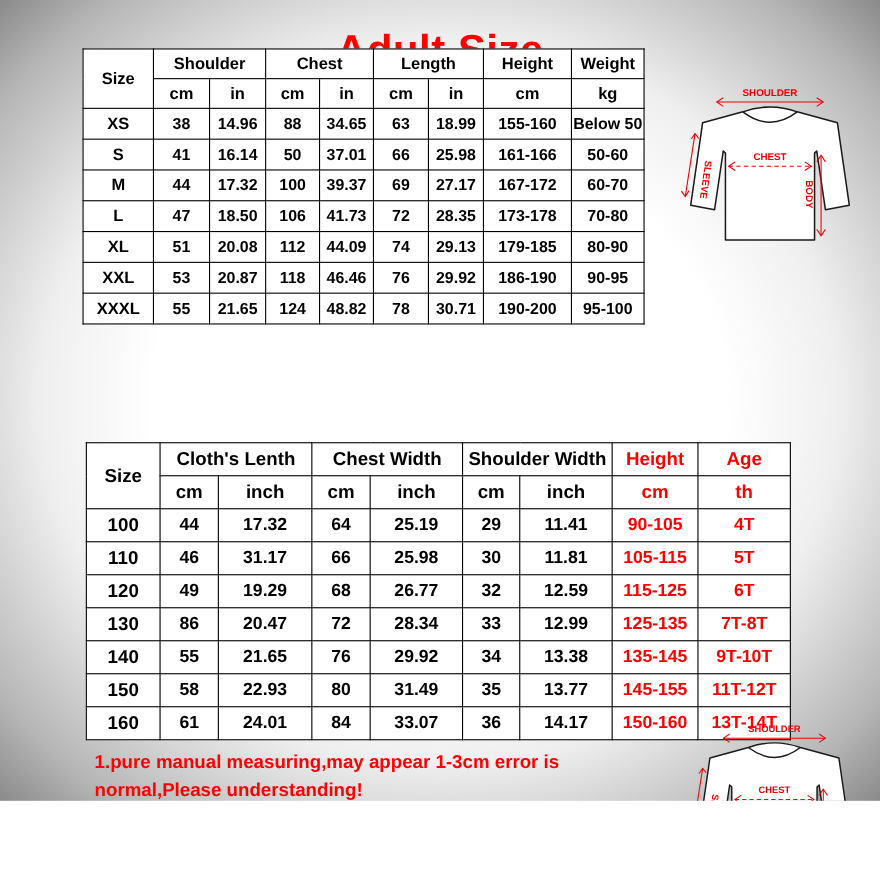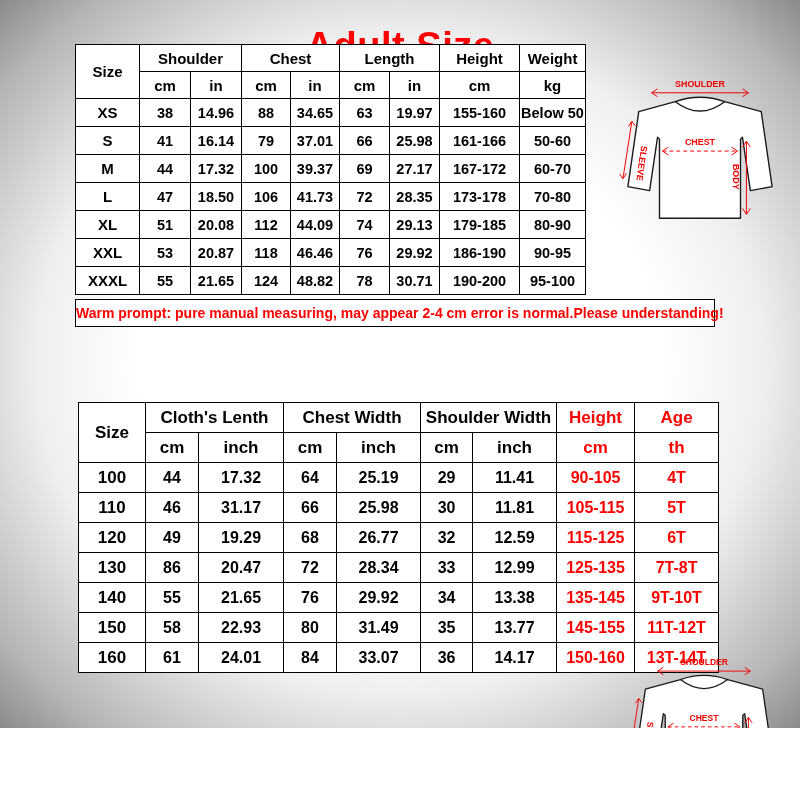--- a/index.html
+++ b/index.html
@@ -100,29 +100,29 @@
       </tr>
     </thead>
     <tbody>
         <tr>
           <th>XS</th>
           <td>38</td>
           <td>14.96</td>
           <td>88</td>
           <td>34.65</td>
           <td>63</td>
-          <td>19.97</td>
+          <td>18.99</td>
           <td>155-160</td>
           <td>Below 50</td>
         </tr>
         <tr>
           <th>S</th>
           <td>41</td>
           <td>16.14</td>
-          <td>79</td>
+          <td>50</td>
           <td>37.01</td>
           <td>66</td>
           <td>25.98</td>
           <td>161-166</td>
           <td>50-60</td>
         </tr>
         <tr>
           <th>M</th>
           <td>44</td>
           <td>17.32</td>
@@ -202,21 +202,20 @@
       <polyline points="13.5,99 17,104 20.5,98.5" class="arr"></polyline>
     </g>
     <text x="128" y="102" class="lbl" text-anchor="middle" transform="rotate(90 128 102)">BODY</text>
     <g>
       <line x1="142" y1="66" x2="142" y2="140" class="arr"></line>
       <polyline points="138,72 142,66 146,72" class="arr"></polyline>
       <polyline points="138,134 142,140 146,134" class="arr"></polyline>
     </g>
   </svg>
 
-  <div class="warning">Warm prompt: pure manual measuring, may appear 2-4 cm error is normal.Please understanding!</div>
 
 
   <table class="size-table child-table">
     <colgroup>
       <col style="width:67px">
         <col style="width:53px">
         <col style="width:85px">
       <col style="width:53px">
         <col style="width:84px">
         <col style="width:52px">
@@ -319,20 +318,21 @@
           <td>33.07</td>
           <td>36</td>
           <td>14.17</td>
           <td class="red">150-160</td>
           <td class="red">13T-14T</td>
         </tr>
       </tbody>
   </table>
 
   <div class="notes">
+    <p class="note-line">1.pure manual measuring,may appear 1-3cm error is normal,Please understanding!</p>
   </div>
 
   <svg class="shirt shirt-child" viewBox="0 0 190 165" width="180" height="156">
     <path class="outline" d="M70,26 L33,36 L22,112 L44,116 L52,62 L54,64 L54,144 L136,144 L136,64 L138,62 L146,116 L168,112 L157,36 L120,26 Q95,17 70,26 Z"></path>
     <path d="M70,26 Q95,45 120,26" fill="none" stroke="#1a1a1a" stroke-width="1.4"></path>
     <text x="95" y="11" class="lbl" text-anchor="middle">SHOULDER</text>
     <g>
       <line x1="46" y1="17" x2="144" y2="17" class="arr"></line>
       <polyline points="52,13 46,17 52,21" class="arr"></polyline>
       <polyline points="138,13 144,17 138,21" class="arr"></polyline>

